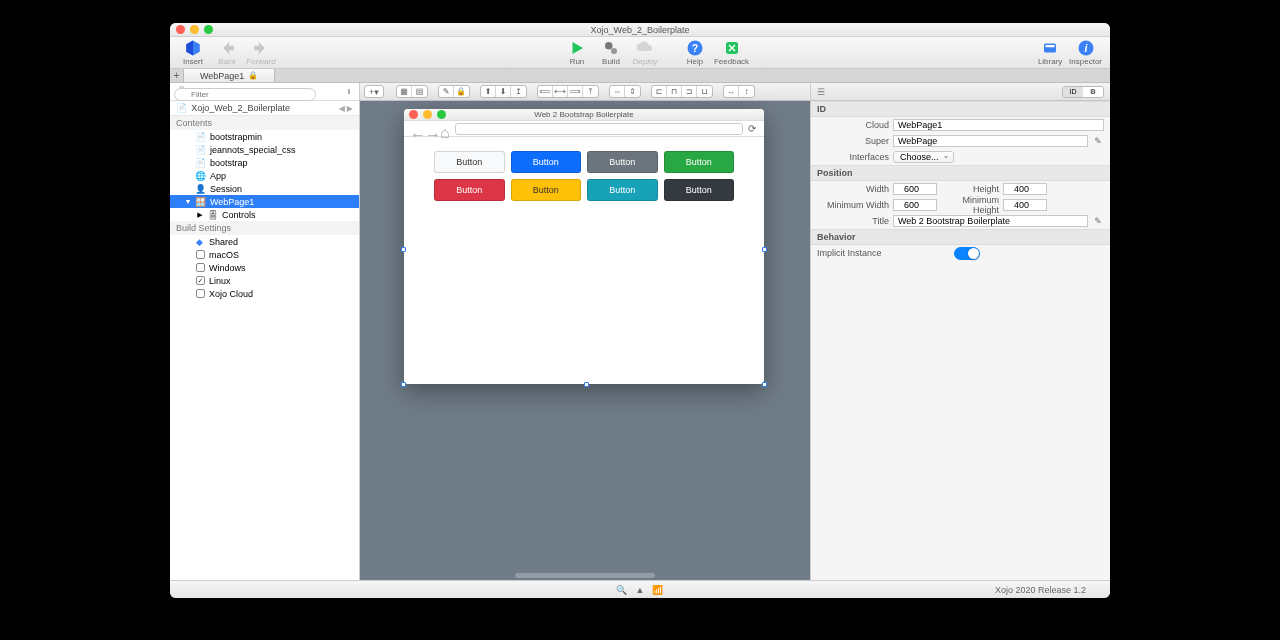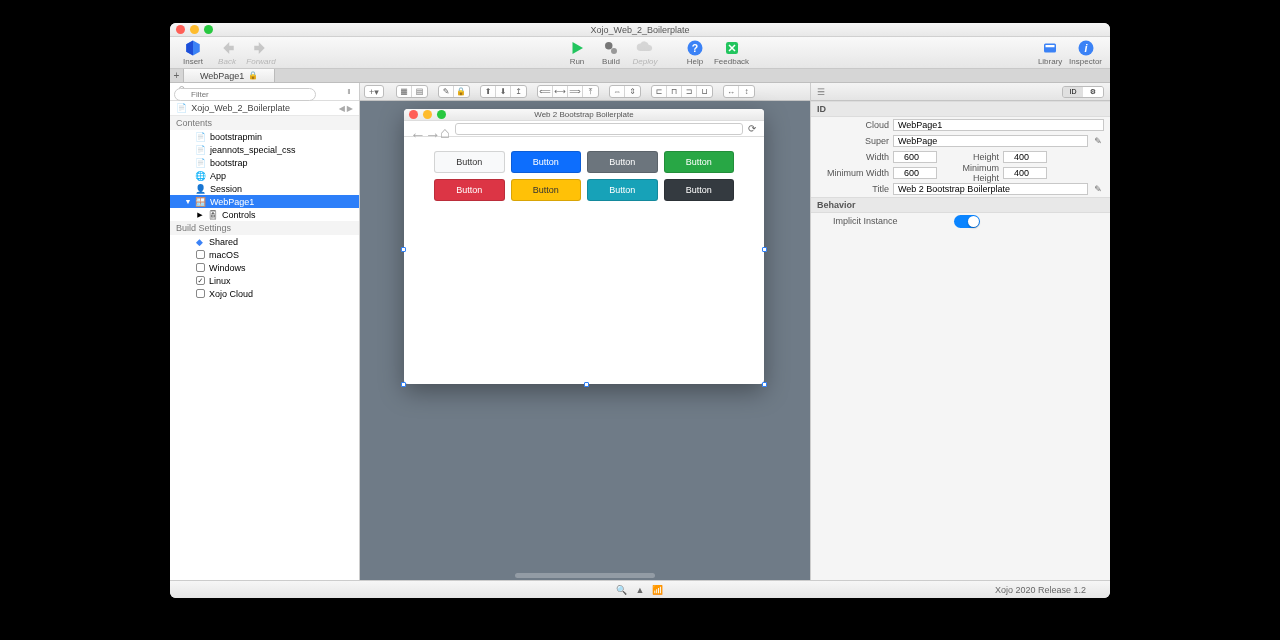--- a/index.html
+++ b/index.html
@@ -366,21 +366,28 @@
       <div class="insp-section-h">ID</div>
       <div class="insp-row">
         <div class="insp-label">Cloud</div>
         <div class="insp-input">WebPage1</div>
       </div>
       <div class="insp-row">
         <div class="insp-label">Super</div>
         <div class="insp-input">WebPage</div>
         <div class="insp-pencil">✎</div>
       </div>
-
+      <div class="insp-row">
+        <div class="insp-label">Interfaces</div>
+        <div class="popup">
+            <span>Choose...</span>
+          </div>
+      </div>
+
+      <div class="insp-section-h">Position</div>
       <div class="insp-2col">
         <div class="lbl w1">Width</div>
         <div class="val">600</div>
         <div class="lbl w2">Height</div>
         <div class="val">400</div>
       </div>
       <div class="insp-2col">
         <div class="lbl w1">Minimum Width</div>
         <div class="val">600</div>
         <div class="lbl w2">Minimum Height</div>
@@ -388,21 +395,21 @@
       </div>
 
       <div class="insp-row">
         <div class="insp-label">Title</div>
         <div class="insp-input">Web 2 Bootstrap Boilerplate</div>
         <div class="insp-pencil">✎</div>
       </div>
 
       <div class="insp-section-h">Behavior</div>
       <div class="insp-row">
-        <div class="insp-label" style="width:auto; text-align:right; flex:0 0 auto;margin-left:16px;">Implicit Instance</div>
+        <div class="insp-label" style="width:auto; text-align:right; flex:0 0 auto;">Implicit Instance</div>
         <div style="flex:1"></div>
         <div class="switch"></div>
         <div style="width:120px"></div>
       </div>
     </div>
   </div>
 
   <div class="statusbar">
     <div class="icons">
       <span>🔍</span>

